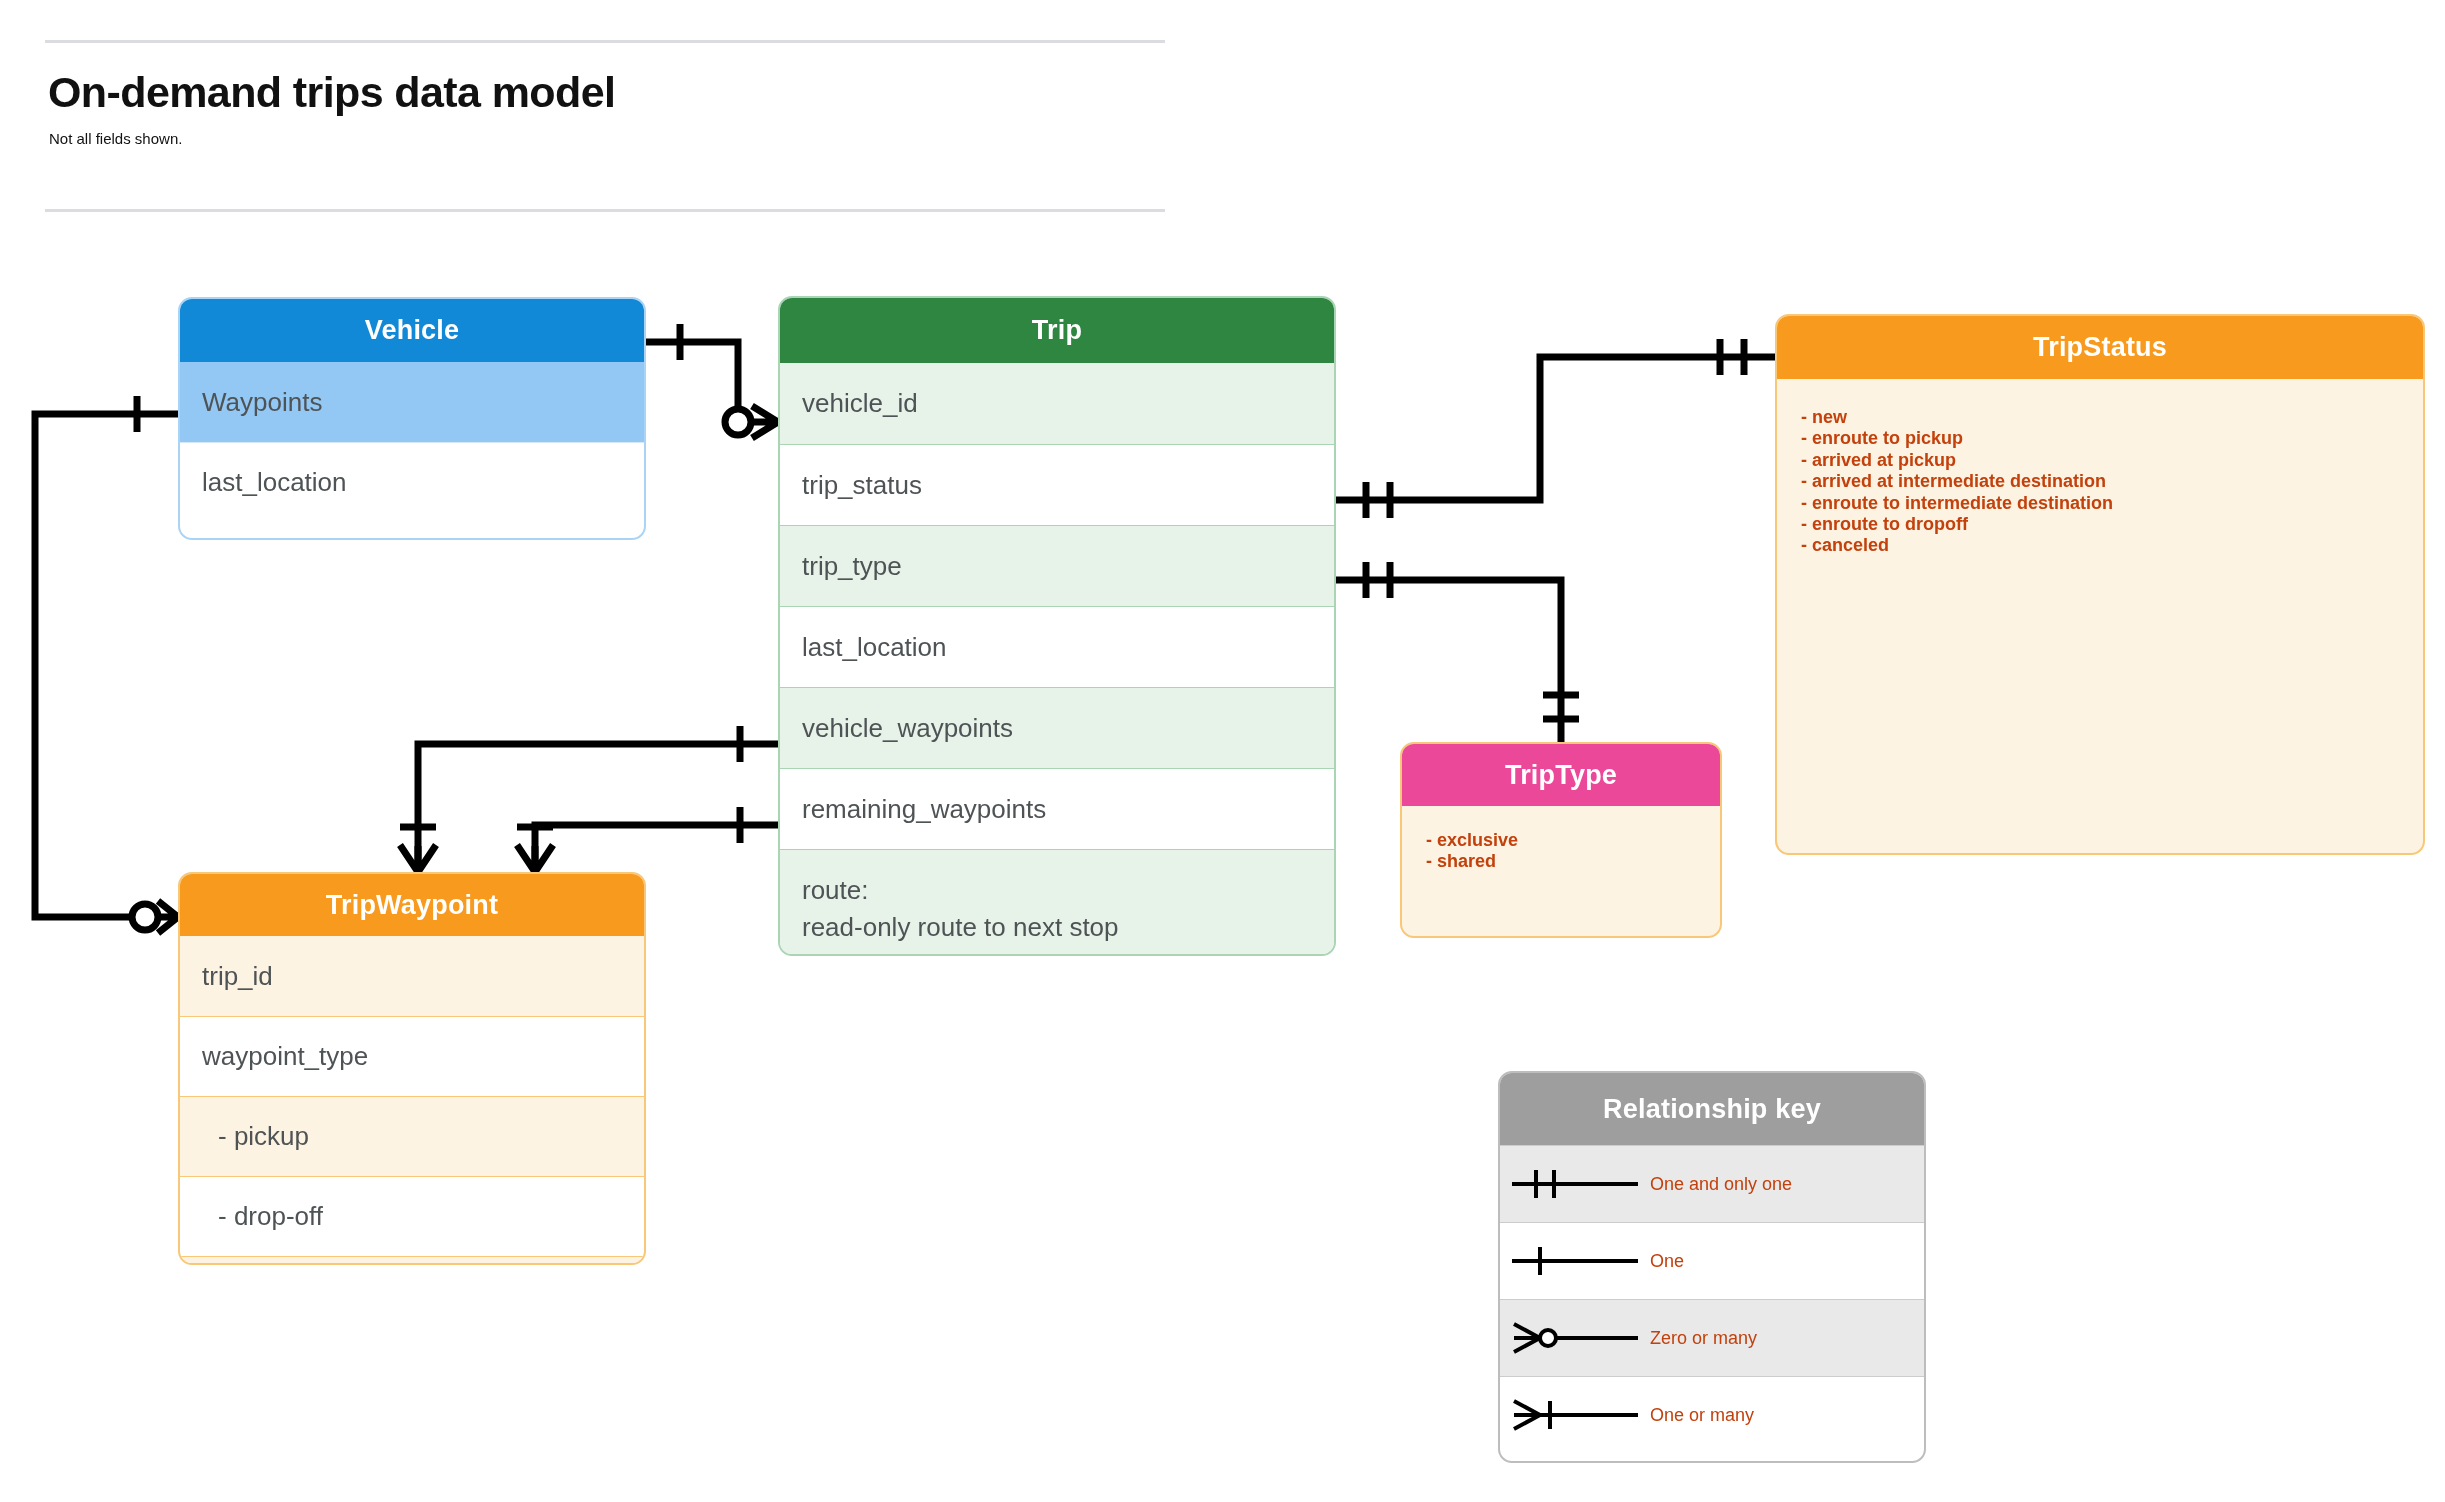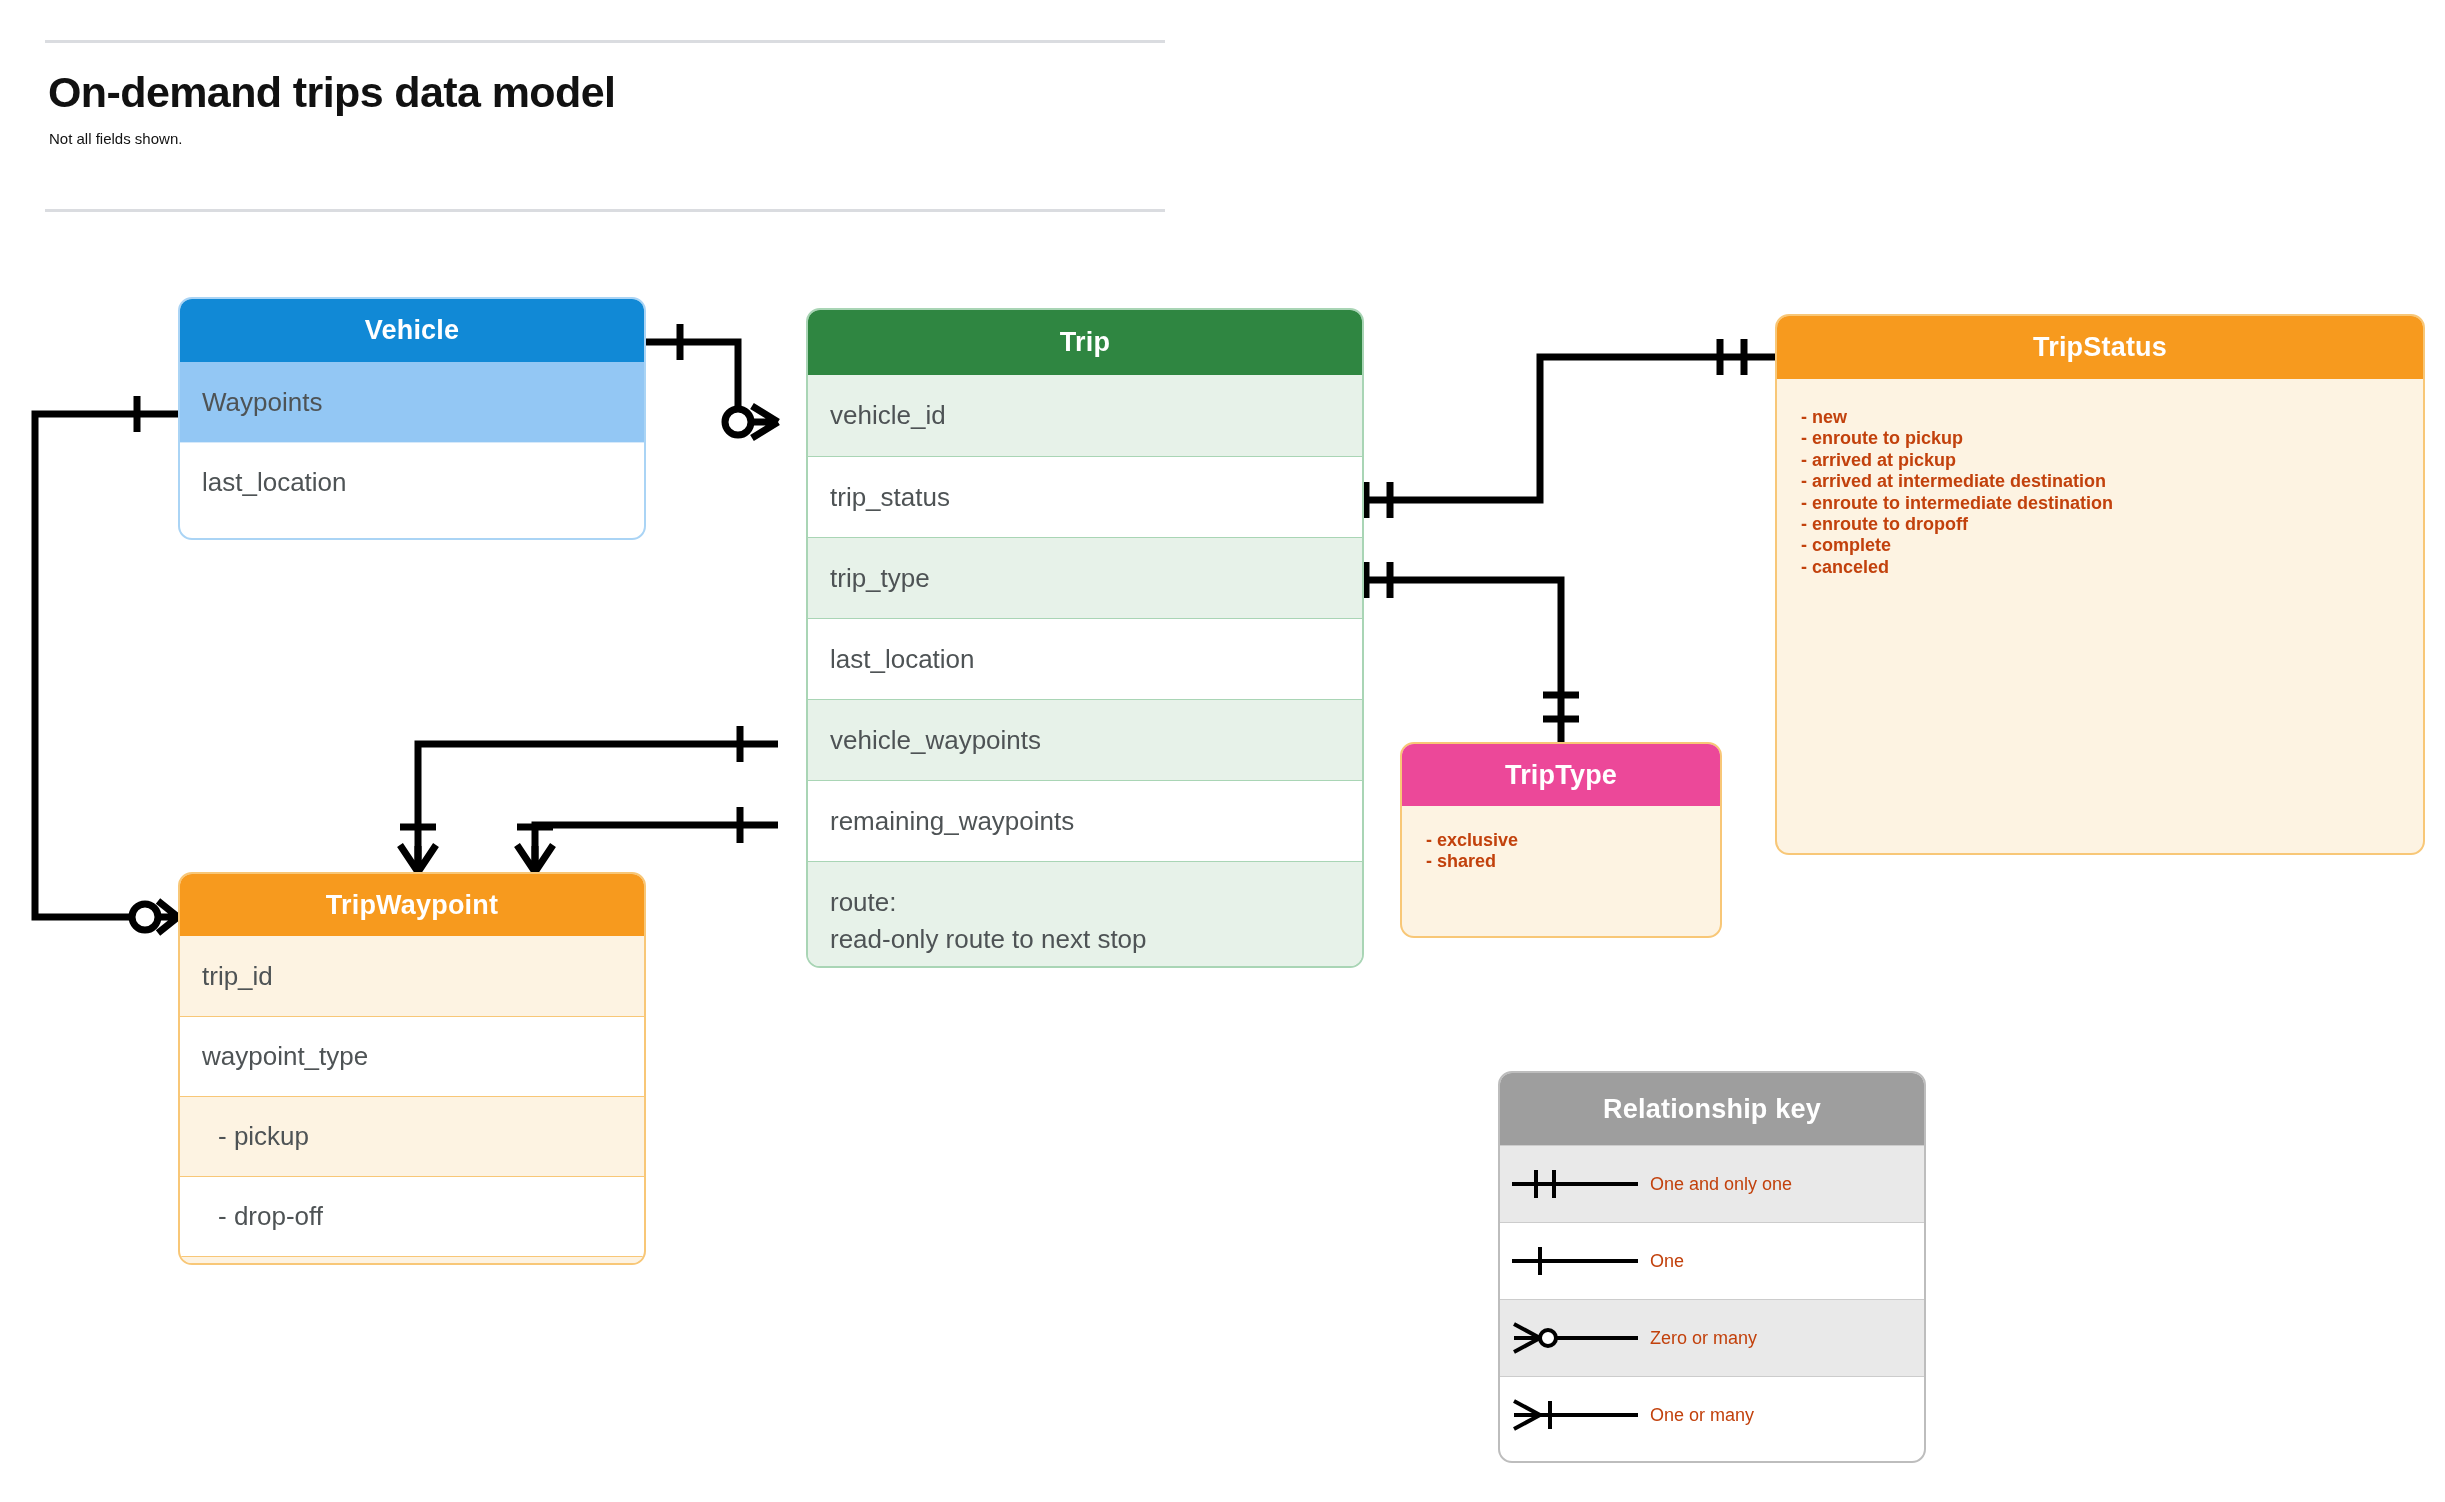--- a/index.html
+++ b/index.html
@@ -93,25 +93,24 @@
     width: 468px; height: 243px;
     border: 2px solid #aad4f5;
     background: #ffffff;
   }
   #entity-vehicle .entity-title { background: #1189d6; height: 63px; }
   #entity-vehicle .row { height: 80px; border-top: 1px solid #d6e9fa; }
   #entity-vehicle .row.alt { background: #93c7f4; border-top: none; }
 
   
   #entity-trip {
-    left: 806px; top: 296px;
+    left: 778px; top: 296px;
     width: 558px; height: 660px;
     border: 2px solid #a9d5b5;
     background: #ffffff;
-    margin-top: 12px;
   }
   #entity-trip .entity-title { background: #2f8641; height: 65px; }
   #entity-trip .row { height: 81px; border-top: 1px solid #a9d5b5; }
   #entity-trip .row:first-child { border-top: none; }
   #entity-trip .row.alt { background: #e7f2e9; }
   #entity-trip .row.multiline { height: 165px; }
 
   
   #entity-tripwaypoint {
     left: 178px; top: 872px;
@@ -281,21 +280,20 @@
 
   <div class="entity" id="entity-tripstatus">
     <div class="entity-title">TripStatus</div>
     <div class="enum-list">
       <div class="enum-item">- new</div>
       <div class="enum-item">- enroute to pickup</div>
       <div class="enum-item">- arrived at pickup</div>
       <div class="enum-item">- arrived at intermediate destination</div>
       <div class="enum-item">- enroute to intermediate destination</div>
       <div class="enum-item">- enroute to dropoff</div>
-      <div class="enum-item">- complete</div>
       <div class="enum-item">- canceled</div>
     </div>
   </div>
 
   <div class="entity" id="entity-triptype">
     <div class="entity-title">TripType</div>
     <div class="enum-list">
       <div class="enum-item">- exclusive</div>
       <div class="enum-item">- shared</div>
     </div>

